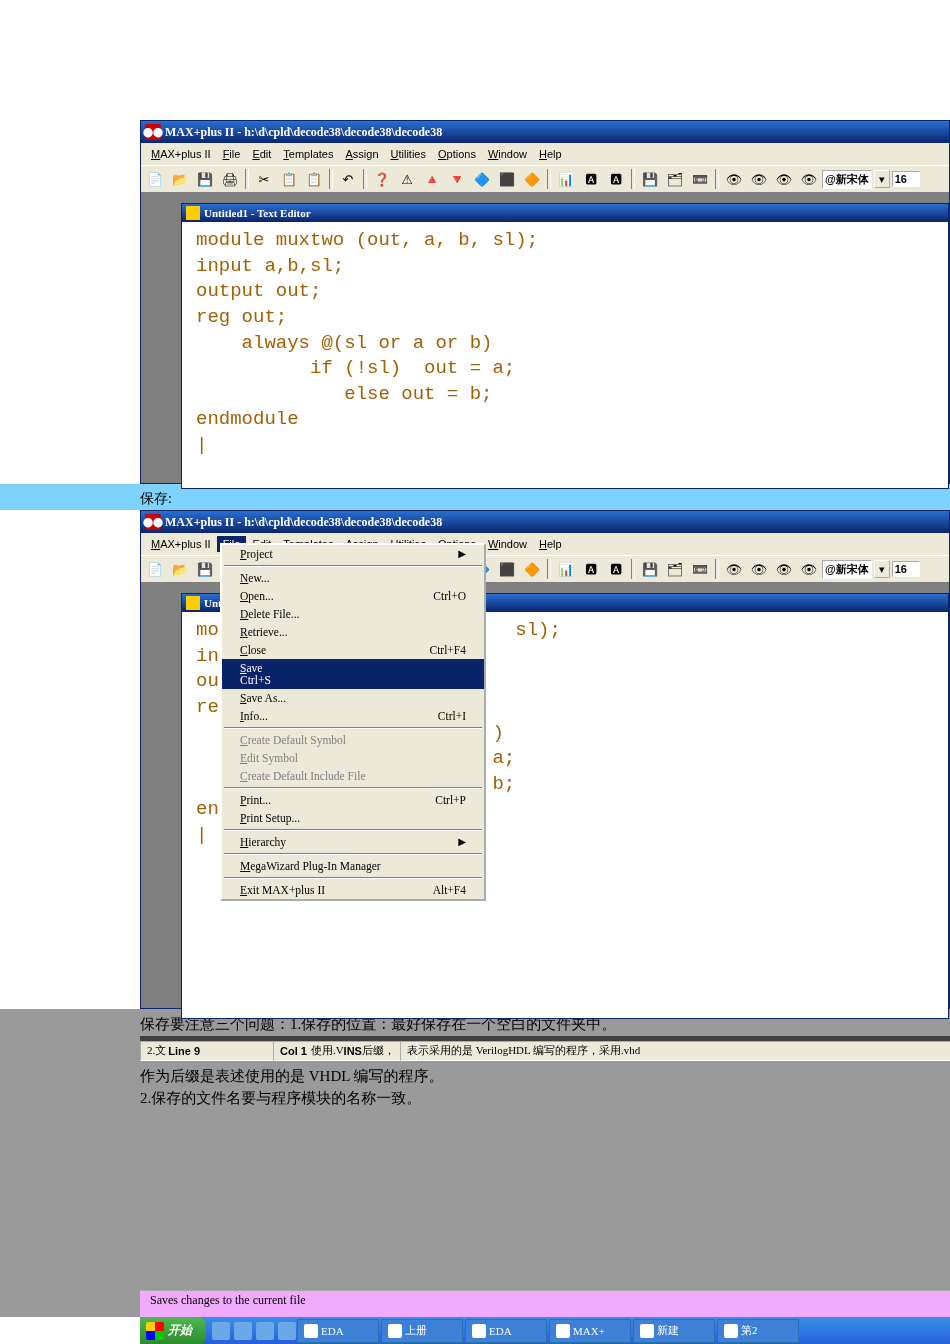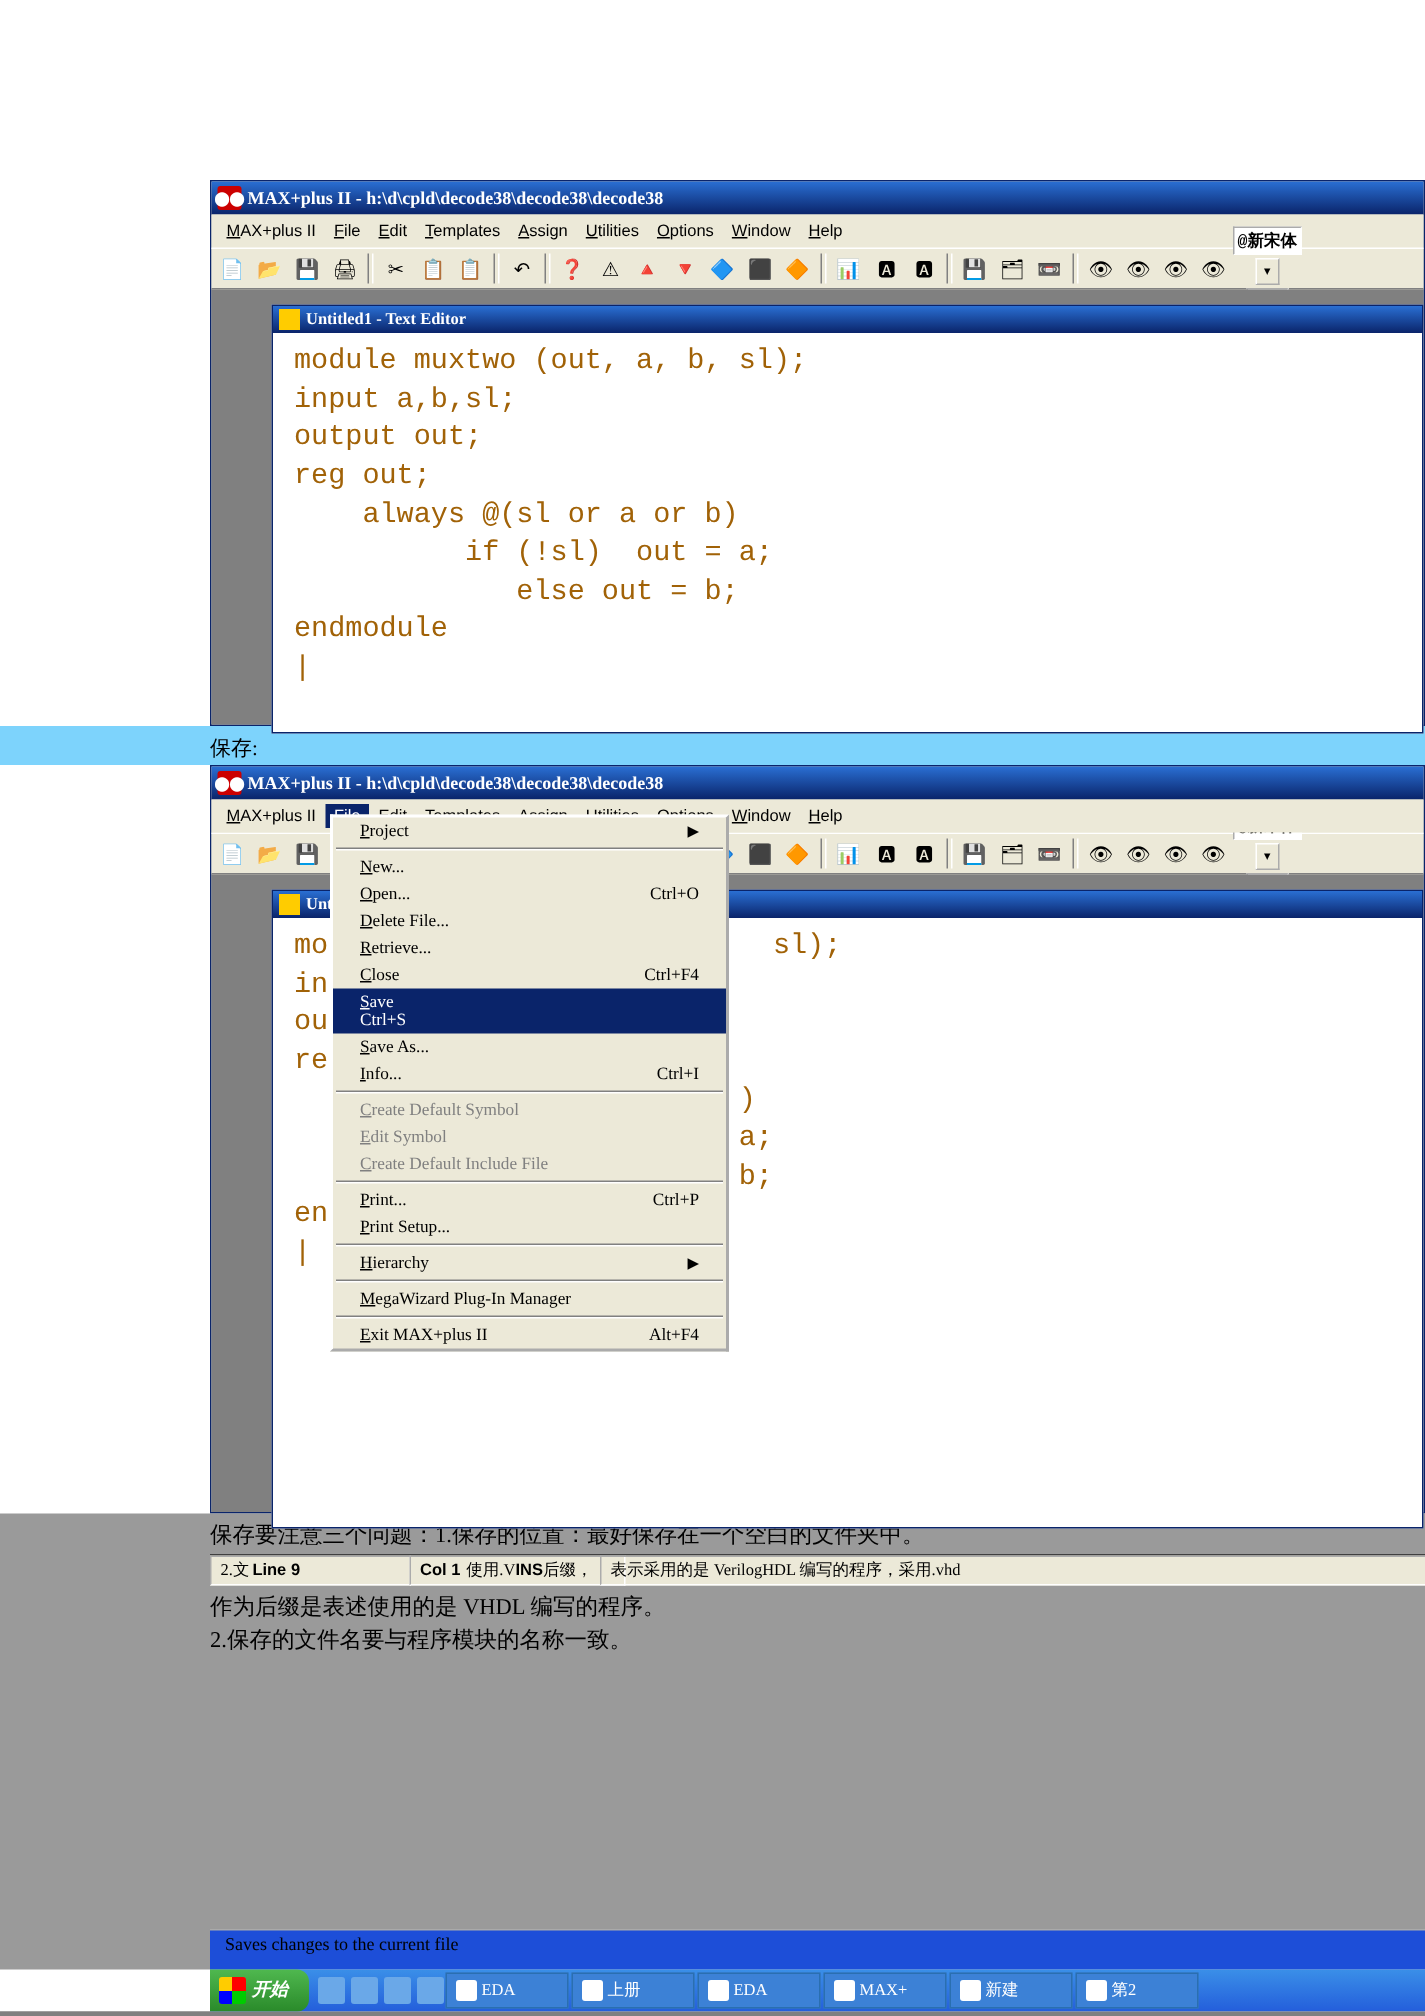--- a/index.html
+++ b/index.html
@@ -8,46 +8,46 @@
   .app-window { border:1px solid #0a246a; margin-left:140px; margin-right:0; background:#ece9d8; }
   .title-bar { height:22px; background:linear-gradient(to bottom,#2a6fd3,#0a246a); color:#fff; font-family:'SimSun','MS Sans Serif'; font-size:12px; display:flex; align-items:center; padding:0 4px; font-weight:bold;}
   .title-bar .t-icon { width:16px; height:16px; background:#c00; border-radius:2px; margin-right:4px; display:inline-flex;align-items:center;justify-content:center;font-size:9px;}
   .menu-bar { background:#ece9d8; height:18px; display:flex; align-items:center; padding:2px 4px; gap:0; font-size:11px;}
   .menu-bar span { padding:2px 6px; cursor:default;}
   .menu-bar span u { text-decoration:underline;}
   .menu-open { background:#0a246a; color:#fff;}
   .toolbar { background:#ece9d8; height:24px; border-top:1px solid #fff; border-bottom:1px solid #808080; display:flex; align-items:center; padding:1px 2px; gap:1px;}
   .tbtn { width:22px; height:20px; border:1px solid #ece9d8; display:inline-flex; align-items:center; justify-content:center; font-size:13px; cursor:default; background:#ece9d8;}
   .t-sep{ width:2px; height:20px; border-left:1px solid #808080; border-right:1px solid #fff; margin:0 2px;}
-  .font-sel { font-size:11px; font-family:Liberation Mono, monospace; display:flex; align-items:center; gap:2px;flex-direction:column;}
+  .font-sel { font-size:11px; font-family:Liberation Sans, sans-serif; display:flex; align-items:center; gap:2px;}
   .font-sel .combo{ border:1px inset #fff; background:#fff; padding:1px 2px; font-weight:bold;}
   .font-sel .dd{width:14px;height:16px;background:#ece9d8;border:1px outset #fff;display:flex;align-items:center;justify-content:center;}
   .mdi-area { background:#808080; padding:0; height:290px; position:relative;}
   .mdi-area.tall{ height:425px;}
   .sub-window { position:absolute; left:40px; top:10px; right:0; background:#fff; border:1px solid #0a246a;}
   .sub-title { height:18px; background:linear-gradient(to bottom,#2a6fd3,#0a246a); color:#fff; font-size:11px; font-weight:bold; font-family:SimSun; display:flex; align-items:center; padding:0 4px;}
   .sub-title .s-icon{width:14px;height:14px;background:#ffcc00;margin-right:4px;}
   .editor { font-family:'Courier New',monospace; font-size:19px; padding:6px 14px 20px 14px; line-height:1.35; white-space:pre; color:#a16207; background:#fff; min-height:240px;}
   .caption-row { font-family:SimSun; font-size:14px; background:#7dd3fc;}
   .caption-left{ margin-left:140px; padding-top:6px; padding-bottom:2px;}
   .dropdown-menu { position:absolute; left:79px; top:17px; width:262px; background:#ece9d8; border:2px outset #fff; font-family:'MS Sans Serif',Tahoma; font-size:11.5px; z-index:100;}
   .menu-item { display:flex; justify-content:space-between; padding:3px 18px 3px 18px; cursor:default;}
   .menu-item.highlight { background:#0a246a; color:#fff;flex-direction:column;}
   .menu-item.disabled{ color:#808080;align-items:flex-end;}
   .menu-sep { height:0; border-top:1px solid #808080; border-bottom:1px solid #fff; margin:2px 2px;}
   .menu-item .arr{font-size:10px;}
   .note-text { font-family:SimSun; font-size:15px; line-height:1.5; padding:4px 0 0 140px; background:#fff;}
-  .status-wide{background:#1d4ed8;height:22px;font-size:12px;padding:2px 10px;border-top:1px solid #aaa;}
+  .status-wide{background:#f0abfc;height:22px;font-size:12px;padding:2px 10px;border-top:1px solid #aaa;}
   .taskbar { height:28px; background:linear-gradient(to bottom,#3a8fe8,#245edb); display:flex; align-items:center; font-size:12px; color:#fff;}
   .start-btn{ height:28px; background:linear-gradient(to bottom,#4fb84f,#2a8a2a); padding:0 14px 0 6px; display:flex; align-items:center; font-family:SimSun; font-weight:bold; font-style:italic; border-radius:0 8px 8px 0; gap:4px;}
   .task-item{ height:22px; margin:0 1px; background:#3c81d6; border:1px solid #2a6fb0; padding:0 6px; display:flex;align-items:center; gap:3px; font-family:SimSun; font-size:11px; min-width:68px;}
   .tray{margin-left:6px;display:flex;gap:4px;align-items:center;}
   .tray-ic{width:18px;height:18px;background:#6aa8e8;border-radius:2px;}
   .menubar-rel{position:relative;}
-  .overlay-status{position:relative; background:#ece9d8; border-top:1px solid #404040;height:20px; margin-left:140px;}
+  .overlay-status{position:relative; background:#ece9d8; border-top:5px solid #404040;height:20px; margin-left:140px;}
   .overlay-status .seg{position:absolute;border:1px inset #fff;padding:1px 6px;top:0;height:16px;font-size:11px;display:flex;align-items:center;}
 </style>
 </head>
 <body>
 
 <div class="page-bg">
   <div class="whitespace-top"></div>
 
   <div class="app-window">
     <div class="title-bar">

